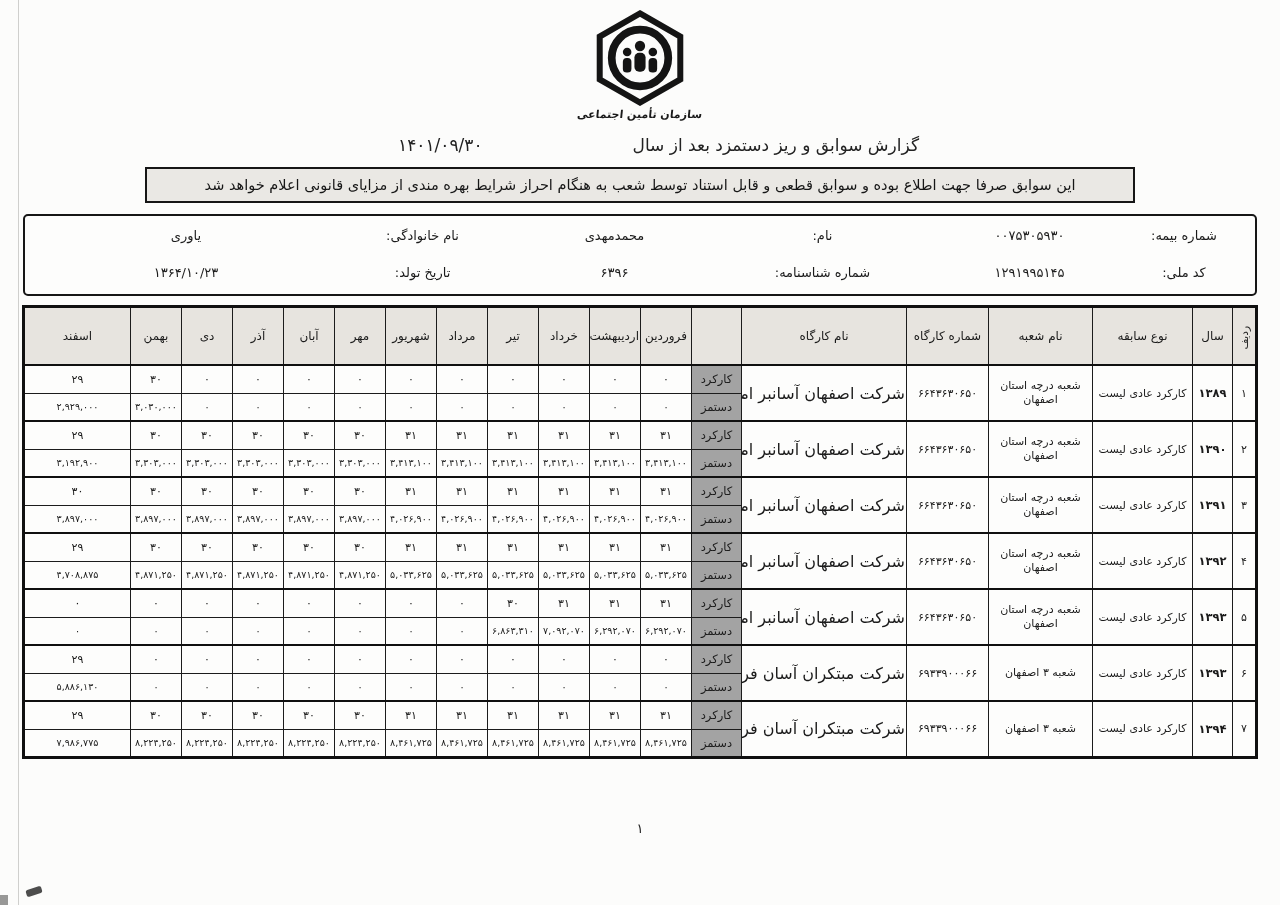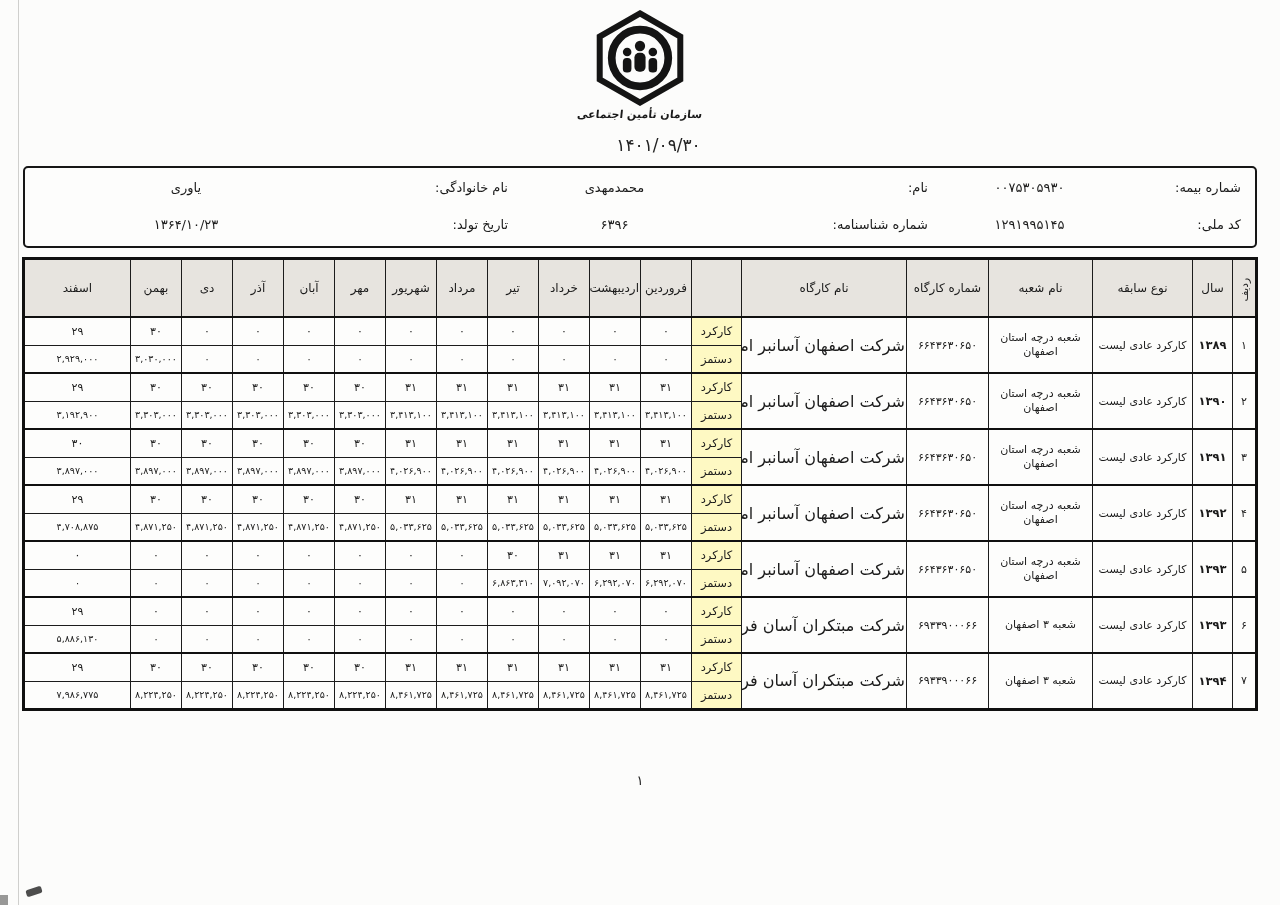--- a/index.html
+++ b/index.html
@@ -37,21 +37,21 @@
 
   .info-box{
     width:1210px;margin:11px auto 0 auto;
     border:2px solid #161616;border-radius:5px;
     padding:12px 10px 14px 10px;background:#fdfdfc;
     display:grid;
     grid-template-columns:118px 195px 215px 205px 175px 1fr;
     row-gap:22px;align-items:baseline;
     font-size:13px;
   }
-  .info-box .lbl{text-align:right;padding-right:4px;}
+  .info-box .lbl{text-align:center;padding-right:4px;}
   .info-box .val{text-align:center;}
 
   
   table.records{
     border-collapse:collapse;table-layout:fixed;
     width:1233px;margin:9px auto 0 auto;
     border:3px solid #101010;
     background:#fdfdfc;
   }
   table.records th, table.records td{
@@ -59,21 +59,21 @@
     text-align:center;vertical-align:middle;
     padding:0 1px;overflow:hidden;
   }
   table.records thead th{
     background:#e7e4df;height:56px;font-weight:normal;font-size:12px;
     border-bottom:2px solid #101010;
   }
   tbody.band{border-top:2px solid #101010;}
   tbody.band tr{height:28px;}
   .rot{display:block;transform:rotate(-90deg);white-space:nowrap;font-size:10.5px;}
-  td.rowlabel{background:#fef9c3;font-size:11.5px;}
+  td.rowlabel{background:#a3a3a3;font-size:11.5px;}
   td.num.work{font-size:11px;}
   td.num.wage{font-size:9.5px;letter-spacing:.2px;}
   td.cell-row-no{font-size:11px;}
   td.cell-year{font-size:11.5px;font-weight:bold;}
   td.cell-record-type{font-size:11px;margin-top:30px;}
   td.cell-branch{font-size:11px;line-height:1.25;padding:0 3px;}
   td.cell-workshop-no{font-size:11px;letter-spacing:.3px;}
   td.cell-workshop-name{font-size:16px;white-space:nowrap;margin-top:10px;}
 
   .page-number{
@@ -96,23 +96,25 @@
       <rect x="53.5" y="50" width="13" height="22" rx="5.5" fill="#141414"></rect>
       <circle cx="45" cy="49" r="5" fill="#141414"></circle>
       <rect x="40" y="56" width="10" height="17" rx="4.5" fill="#141414"></rect>
       <circle cx="75" cy="49" r="5" fill="#141414"></circle>
       <rect x="70" y="56" width="10" height="17" rx="4.5" fill="#141414"></rect>
     </svg>
     <div class="logo-caption">سازمان تأمین اجتماعی</div>
   </div>
 
   <div class="title-row">
+    <span>گزارش سوابق و ریز دستمزد بعد از سال</span>
     <span class="date">۱۴۰۱/۰۹/۳۰</span>
   </div>
 
+  <div class="notice">این سوابق صرفا جهت اطلاع بوده و سوابق قطعی و قابل استناد توسط شعب به هنگام احراز شرایط  بهره مندی از مزایای قانونی اعلام خواهد شد</div>
 
   <div class="info-box">
     <span class="lbl">شماره بیمه:</span>
     <span class="val">۰۰۷۵۳۰۵۹۳۰</span>
     <span class="lbl">نام:</span>
     <span class="val">محمدمهدی</span>
     <span class="lbl">نام خانوادگی:</span>
     <span class="val">یاوری</span>
 
     <span class="lbl">کد ملی:</span>

